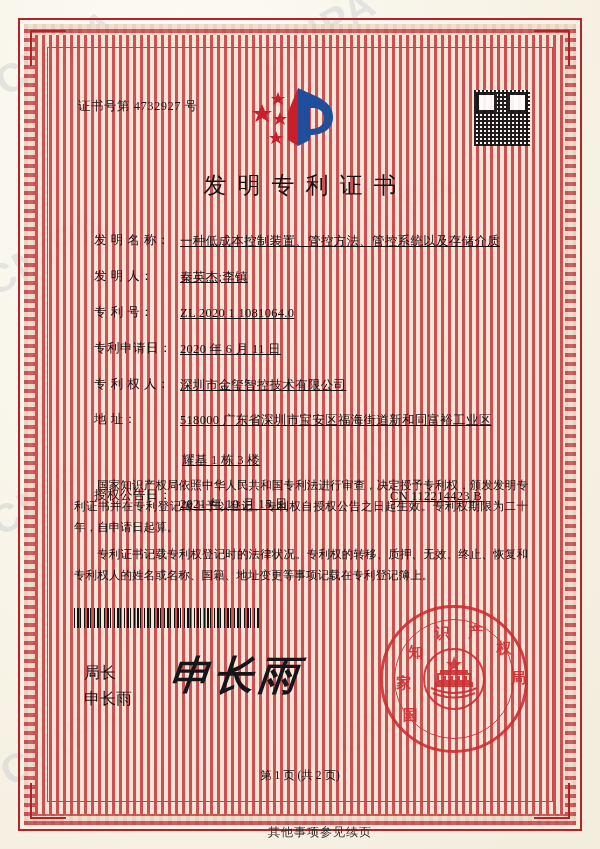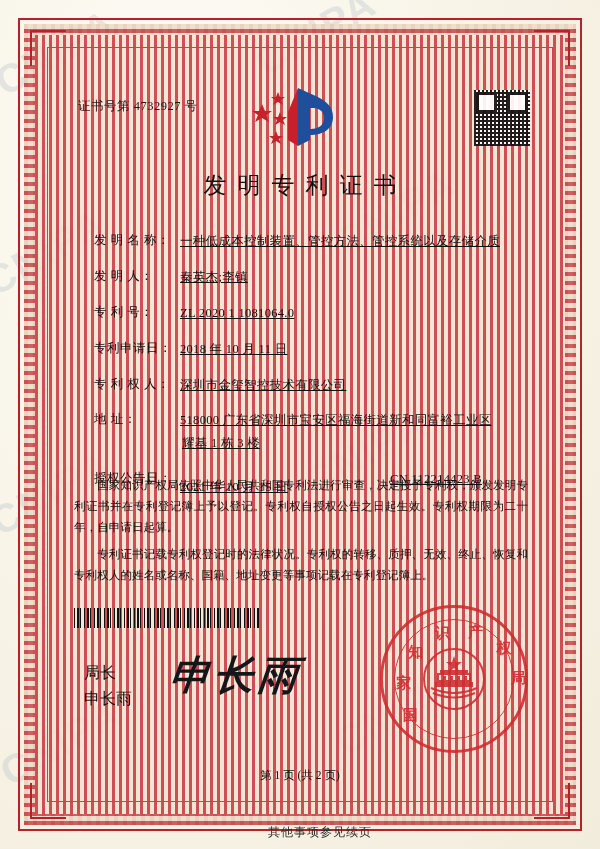--- a/index.html
+++ b/index.html
@@ -165,21 +165,21 @@
   }
   .field-value {
     flex: 1;
     color: #111;
     letter-spacing: .3px;
     line-height: 1.55;
     text-decoration: underline;
   }
   .field-value .sub {
     display: block;
-    margin-top: 3px;
+    margin-top: 20px;
     margin-left: 2px;
   }
   .inline-pair {
     display: flex;
     width: 100%;
   }
   .inline-pair .ip-left { flex: 0 0 210px; margin-top: 8px; }
   .inline-pair .ip-label2 { flex: 0 0 92px; }
   .inline-pair .ip-val2 { flex: 1; }
 
@@ -341,21 +341,21 @@
         <div class="field-value">秦英杰;李镇</div>
       </div>
 
       <div class="field-row">
         <div class="field-label">专  利  号：</div>
         <div class="field-value">ZL 2020 1 1081064.0</div>
       </div>
 
       <div class="field-row">
         <div class="field-label">专利申请日：</div>
-        <div class="field-value">2018 年 10 月 11 日</div>
+        <div class="field-value">2020 年 6 月 11 日</div>
       </div>
 
       <div class="field-row">
         <div class="field-label">专 利 权 人：</div>
         <div class="field-value">深圳市金玺智控技术有限公司</div>
       </div>
 
       <div class="field-row">
         <div class="field-label">地        址：</div>
         <div class="field-value">

